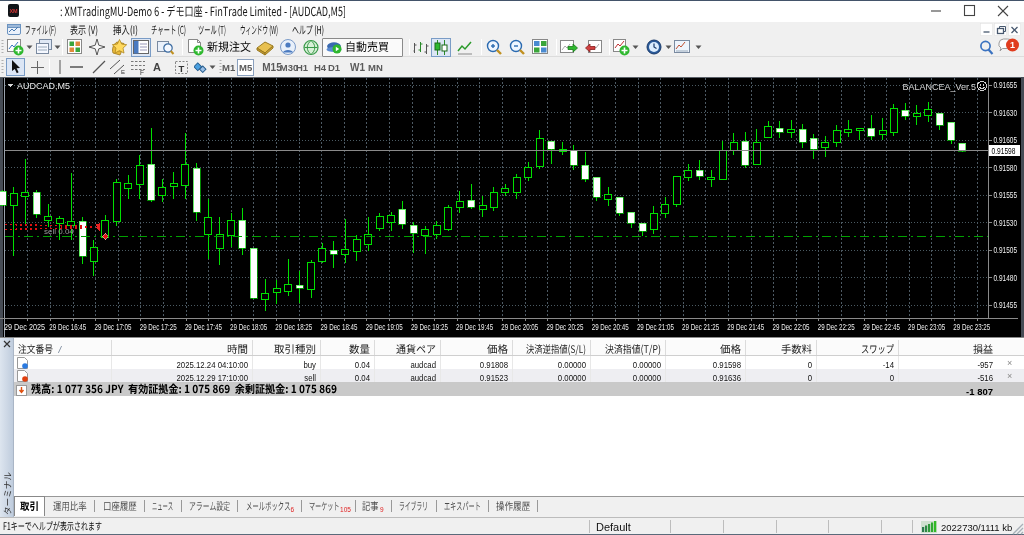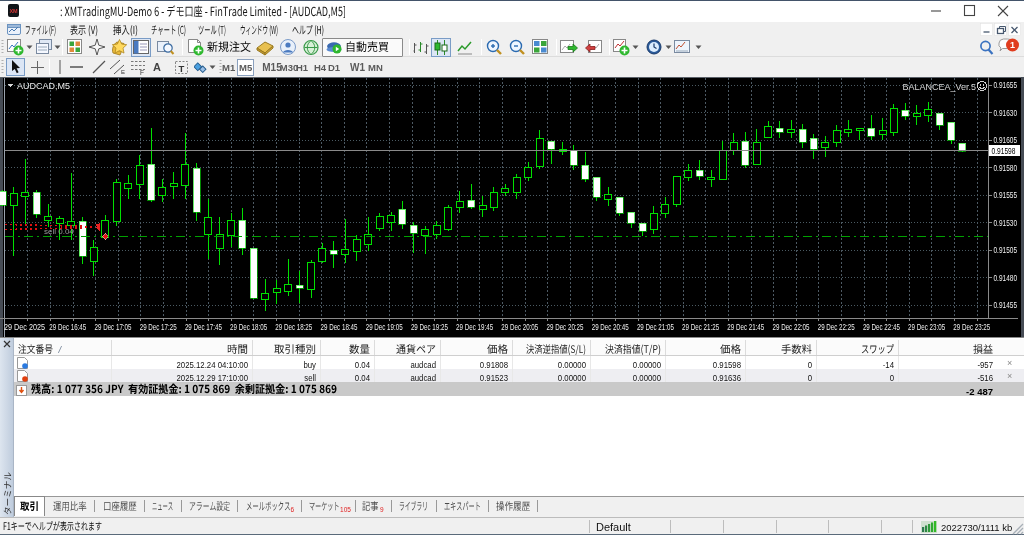--- a/index.html
+++ b/index.html
@@ -544,21 +544,21 @@
 <div class="abs num" style="left:744px;top:372.0px;width:150px;text-align:right;font-size:9.5px;color:#111">0</div>
 <div class="abs num" style="left:843px;top:372.0px;width:150px;text-align:right;font-size:9.5px;color:#111">-516</div>
 <div class="abs" style="left:1007px;top:370.5px;font-size:9px;color:#888">×</div>
 <svg class="abs" style="left:16px;top:384.5px" width="11" height="11">
 <rect x="0.5" y="0.5" width="10" height="10" fill="#fff" stroke="#999"></rect>
 <path d="M5.5 2v5M3.5 5l2 2.5 2-2.5" stroke="#e05010" stroke-width="1.4" fill="none"></path>
     </svg>
 <svg style="position:absolute;left:30.5px;top:392.5px;overflow:visible" width="1" height="1">
       <path d="M7.2 -8.7C7.6 -8.5 8.1 -8.2 8.3 -7.9L6.9 -7.8C6.9 -8.3 6.9 -8.9 6.9 -9.4H5.7C5.7 -8.8 5.7 -8.2 5.8 -7.7L4.3 -7.5L4.4 -6.5L5.8 -6.6L5.9 -6L4.6 -5.9L4.7 -4.9L6 -5L6 -4.4L4.3 -4.2L4.4 -3.2L6.2 -3.4C6.3 -2.8 6.4 -2.1 6.6 -1.6C5.7 -1 4.7 -0.5 3.7 -0.3C4 0 4.2 0.5 4.4 0.8C5.3 0.5 6.2 0.1 7 -0.5C7.4 0.4 7.9 0.9 8.6 0.9C9.4 0.9 9.7 0.5 9.9 -0.9C9.6 -1 9.3 -1.3 9 -1.6C9 -0.6 8.9 -0.3 8.7 -0.3C8.4 -0.3 8.2 -0.7 7.9 -1.3C8.6 -1.8 9.1 -2.5 9.5 -3.1L8.8 -3.7L9.6 -3.8L9.5 -4.8L7.2 -4.6L7.1 -5.1L9.2 -5.3L9.1 -6.4L7 -6.1L7 -6.7L9.3 -6.9L9.2 -8L8.6 -7.9L9.2 -8.5C8.9 -8.9 8.3 -9.2 7.9 -9.5ZM7.4 -3.5 8.6 -3.7C8.3 -3.2 8 -2.8 7.6 -2.5C7.5 -2.8 7.4 -3.1 7.4 -3.5ZM0.5 -8.8V-7.6H1.5C1.2 -6 0.8 -4.6 0.1 -3.6C0.4 -3.4 0.8 -3 1 -2.8C1.2 -3 1.3 -3.2 1.4 -3.4C1.8 -3.1 2.1 -2.8 2.4 -2.5C1.9 -1.4 1.4 -0.5 0.6 0.1C0.9 0.3 1.3 0.7 1.4 1C2.9 -0.3 3.9 -2.8 4.3 -6.4L3.6 -6.7L3.4 -6.6H2.5C2.6 -6.9 2.6 -7.3 2.7 -7.6H4.4V-8.8ZM2.2 -5.4H3.1C3 -4.8 2.9 -4.3 2.8 -3.8C2.5 -4 2.2 -4.3 1.9 -4.5C2 -4.8 2.1 -5.1 2.2 -5.4Z M13.5 -6H16.7V-5.3H13.5ZM12.3 -6.9V-4.5H17.9V-6.9ZM14.4 -9.4V-8.4H10.7V-7.3H19.5V-8.4H15.7V-9.4ZM13.2 -2.4V0.6H14.2V0.1H16.8C17 0.4 17 0.7 17.1 1C17.8 1 18.3 1 18.7 0.8C19.1 0.6 19.2 0.2 19.2 -0.4V-4H11.1V1H12.3V-2.9H18V-0.4C18 -0.3 18 -0.3 17.8 -0.3C17.7 -0.2 17.4 -0.2 17 -0.3V-2.4ZM14.2 -1.5H16V-0.8H14.2Z M21.8 -4C22.3 -4 22.7 -4.5 22.7 -5.1C22.7 -5.7 22.3 -6.1 21.8 -6.1C21.3 -6.1 20.9 -5.7 20.9 -5.1C20.9 -4.5 21.3 -4 21.8 -4ZM21.8 0.2C22.3 0.2 22.7 -0.3 22.7 -0.9C22.7 -1.5 22.3 -2 21.8 -2C21.3 -2 20.9 -1.5 20.9 -0.9C20.9 -0.3 21.3 0.2 21.8 0.2Z M26.5 0H31V-1.3H29.6V-8.2H28.5C28.1 -7.8 27.6 -7.6 26.8 -7.5V-6.5H28.2V-1.3H26.5Z M36.9 0.2C38.5 0.2 39.5 -1.3 39.5 -4.1C39.5 -6.9 38.5 -8.3 36.9 -8.3C35.4 -8.3 34.4 -6.9 34.4 -4.1C34.4 -1.3 35.4 0.2 36.9 0.2ZM36.9 -1.1C36.3 -1.1 35.8 -1.8 35.8 -4.1C35.8 -6.4 36.3 -7.1 36.9 -7.1C37.6 -7.1 38.1 -6.4 38.1 -4.1C38.1 -1.8 37.6 -1.1 36.9 -1.1Z M41.8 0H43.3C43.4 -3.2 43.6 -4.9 45.4 -7.2V-8.2H40.4V-6.8H43.8C42.3 -4.6 41.9 -2.8 41.8 0Z M47.7 0H49.2C49.4 -3.2 49.6 -4.9 51.3 -7.2V-8.2H46.4V-6.8H49.7C48.3 -4.6 47.9 -2.8 47.7 0Z M56.8 0.2C58.3 0.2 59.5 -0.7 59.5 -2.2C59.5 -3.3 58.8 -4 58 -4.2V-4.3C58.8 -4.6 59.2 -5.2 59.2 -6.1C59.2 -7.5 58.3 -8.3 56.8 -8.3C55.9 -8.3 55.2 -7.9 54.6 -7.3L55.3 -6.3C55.8 -6.8 56.2 -7 56.7 -7C57.4 -7 57.7 -6.6 57.7 -6C57.7 -5.3 57.3 -4.8 55.9 -4.8V-3.6C57.5 -3.6 58 -3.1 58 -2.3C58 -1.6 57.5 -1.2 56.7 -1.2C56 -1.2 55.5 -1.5 55 -2L54.3 -1C54.9 -0.3 55.7 0.2 56.8 0.2Z M62.8 0.2C64.2 0.2 65.4 -0.9 65.4 -2.7C65.4 -4.5 64.4 -5.3 63.1 -5.3C62.8 -5.3 62.5 -5.2 62.2 -5.1L62.4 -6.8H65.1V-8.2H61.1L60.9 -4.2L61.6 -3.7C62 -4 62.3 -4.1 62.7 -4.1C63.4 -4.1 63.9 -3.6 63.9 -2.7C63.9 -1.7 63.4 -1.2 62.6 -1.2C61.9 -1.2 61.4 -1.5 61 -2L60.3 -1C60.9 -0.4 61.6 0.2 62.8 0.2Z M69.2 0.2C70.4 0.2 71.5 -0.9 71.5 -2.6C71.5 -4.3 70.6 -5.1 69.4 -5.1C68.9 -5.1 68.2 -4.8 67.8 -4.3C67.9 -6.3 68.6 -7 69.5 -7C69.9 -7 70.3 -6.7 70.6 -6.4L71.4 -7.4C71 -7.9 70.3 -8.3 69.4 -8.3C67.9 -8.3 66.5 -7 66.5 -4C66.5 -1.1 67.8 0.2 69.2 0.2ZM67.9 -3.1C68.2 -3.7 68.7 -4 69.1 -4C69.7 -4 70.2 -3.5 70.2 -2.6C70.2 -1.6 69.7 -1.1 69.1 -1.1C68.5 -1.1 68 -1.6 67.9 -3.1Z M76.8 0.2C78.4 0.2 79.1 -1.1 79.1 -2.6V-8.2H77.6V-2.8C77.6 -1.6 77.2 -1.3 76.6 -1.3C76.2 -1.3 75.7 -1.5 75.5 -2.1L74.4 -1.3C74.9 -0.3 75.7 0.2 76.8 0.2Z M80.9 0H82.4V-2.9H83.3C85 -2.9 86.2 -3.7 86.2 -5.6C86.2 -7.5 85 -8.2 83.3 -8.2H80.9ZM82.4 -4.2V-6.9H83.2C84.2 -6.9 84.8 -6.5 84.8 -5.6C84.8 -4.7 84.3 -4.2 83.2 -4.2Z M88.9 0H90.3V-3L92.6 -8.2H91L90.3 -6.2C90.1 -5.6 89.9 -5 89.6 -4.4H89.6C89.3 -5 89.1 -5.6 88.9 -6.2L88.2 -8.2H86.6L88.9 -3Z M100.8 -9.3C100.7 -8.9 100.5 -8.5 100.4 -8H97.6V-6.8H99.9C99.3 -5.5 98.4 -4.3 97.3 -3.6C97.6 -3.3 98 -2.8 98.1 -2.5C98.6 -2.9 99.1 -3.3 99.5 -3.8V1H100.7V-1.1H104.3V-0.5C104.3 -0.3 104.3 -0.3 104.1 -0.3C103.9 -0.3 103.3 -0.3 102.8 -0.3C103 0.1 103.1 0.6 103.2 1C104 1 104.6 1 105 0.8C105.4 0.6 105.5 0.2 105.5 -0.4V-5.9H100.8C101 -6.2 101.1 -6.5 101.2 -6.8H106.6V-8H101.7C101.8 -8.4 101.9 -8.7 102 -9ZM100.7 -2.9H104.3V-2.2H100.7ZM100.7 -4V-4.8H104.3V-4Z M108.6 -6.5C108.4 -5.8 107.9 -5 107.3 -4.5C107.6 -4.3 108 -3.9 108.2 -3.7C108.8 -4.3 109.4 -5.3 109.7 -6.2ZM113.5 -9.2 113.5 -6.9H112.6V-8H110.7V-9.3H109.5V-8H107.6V-6.8H112.5V-5.7H113.4C113.3 -3.2 113 -1.2 111.6 0.1C111.9 0.3 112.3 0.7 112.5 1C114 -0.5 114.4 -2.8 114.6 -5.7H115.5C115.5 -2.1 115.4 -0.8 115.2 -0.5C115.1 -0.3 115 -0.3 114.8 -0.3C114.6 -0.3 114.2 -0.3 113.8 -0.3C114 0 114.1 0.5 114.1 0.9C114.6 0.9 115.1 0.9 115.4 0.9C115.7 0.8 116 0.7 116.2 0.3C116.5 -0.2 116.6 -1.8 116.7 -6.3C116.7 -6.5 116.7 -6.9 116.7 -6.9H114.6L114.6 -9.2ZM108.4 -3.4C108.8 -3.1 109.2 -2.7 109.6 -2.3C109 -1.4 108.3 -0.6 107.4 -0.1C107.6 0.2 108 0.7 108.2 1C109.1 0.4 109.8 -0.4 110.4 -1.4C110.8 -1 111.1 -0.6 111.4 -0.3L112.1 -1.4C111.9 -1.7 111.5 -2.1 111 -2.6C111.3 -3.1 111.5 -3.6 111.6 -4.2L111.7 -4.1L112.7 -4.7C112.5 -5.2 112 -6.1 111.5 -6.7L110.5 -6.2C110.9 -5.7 111.3 -5 111.5 -4.5L110.5 -4.7C110.4 -4.3 110.3 -3.8 110.1 -3.4C109.8 -3.8 109.4 -4 109.1 -4.3Z M118 -5.9V-4.9H120.9V-5.9ZM118.1 -9V-8H121V-9ZM118 -4.4V-3.4H120.9V-4.4ZM117.5 -7.5V-6.4H121.3V-7.5ZM122 -5.9V-0.6H121.3V0.6H127V-0.6H125V-3.7H126.8V-4.9H125V-7.5H126.9V-8.8H121.6V-7.5H123.9V-0.6H123.1V-5.9ZM118 -2.8V1H119V0.5H121V-2.8ZM119 -1.7H120V-0.5H119Z M133.7 -8.7V-5.6C133.7 -4.4 133.6 -2.8 132.9 -1.6C133.1 -1.5 133.5 -1.1 133.7 -0.9C134.5 -2.2 134.6 -4.2 134.6 -5.6V-7.6H135.1V-2.7C135.1 -1.8 135.2 -1.6 135.4 -1.4C135.5 -1.3 135.7 -1.2 135.9 -1.2C136 -1.2 136.2 -1.2 136.3 -1.2C136.5 -1.2 136.7 -1.2 136.8 -1.3C136.9 -1.5 137 -1.6 137.1 -1.9C137.1 -2.1 137.2 -2.8 137.2 -3.3C136.9 -3.4 136.6 -3.6 136.4 -3.7C136.4 -3.2 136.4 -2.7 136.4 -2.5C136.4 -2.3 136.4 -2.2 136.4 -2.2C136.3 -2.2 136.3 -2.1 136.3 -2.1C136.3 -2.1 136.2 -2.1 136.2 -2.1C136.2 -2.1 136.2 -2.2 136.1 -2.2C136.1 -2.2 136.1 -2.4 136.1 -2.7V-8.7ZM131.8 -6.5H132.4C132.3 -5.4 132.2 -4.4 132 -3.6C131.9 -4.2 131.7 -4.9 131.7 -5.7ZM128.7 -9.3V-7.4H127.7V-6.2H128.7V-4.5C128.3 -4.3 127.9 -4.1 127.5 -4L127.8 -2.8L128.7 -3.2V-0.3C128.7 -0.2 128.7 -0.2 128.5 -0.2C128.4 -0.2 128.1 -0.2 127.7 -0.2C127.8 0.2 128 0.7 128 1C128.6 1 129.1 0.9 129.3 0.7C129.6 0.6 129.7 0.2 129.7 -0.3V-3.7L130.3 -3.9C130.2 -3.7 130.1 -3.5 130 -3.3C130.2 -3.1 130.6 -2.7 130.8 -2.5C130.9 -2.8 131 -3.1 131.1 -3.5C131.3 -2.9 131.4 -2.5 131.5 -2C131.1 -1.1 130.6 -0.4 130 0.1C130.2 0.3 130.5 0.7 130.6 1C131.2 0.5 131.7 -0.1 132.1 -0.8C132.8 0.5 133.8 0.8 135.1 0.8H136.9C136.9 0.5 137.1 -0 137.2 -0.3C136.8 -0.3 135.5 -0.3 135.2 -0.3C134.1 -0.3 133.2 -0.6 132.5 -1.9C133 -3.3 133.3 -5.2 133.4 -7.5L132.8 -7.6L132.6 -7.6H131.9C131.9 -8.2 132 -8.7 132 -9.3L131 -9.3C130.9 -7.6 130.8 -5.9 130.5 -4.5L130.3 -5.1L129.7 -4.9V-6.2H130.4V-7.4H129.7V-9.3Z M139.3 -2.2C139.6 -1.7 140 -1 140.1 -0.5H138.2V0.7H146.7V-0.5H144.5C144.8 -0.9 145.2 -1.6 145.6 -2.2L144.5 -2.7H146.1V-3.8H143V-4.9H145V-5.5C145.5 -5.1 146 -4.7 146.5 -4.4C146.7 -4.8 147 -5.3 147.3 -5.6C145.7 -6.3 144.1 -7.7 143 -9.4H141.7C141 -8 139.4 -6.4 137.6 -5.5C137.9 -5.2 138.2 -4.7 138.4 -4.4C138.9 -4.7 139.4 -5.1 139.9 -5.4V-4.9H141.8V-3.8H138.7V-2.7H140.2ZM142.4 -8.1C142.9 -7.4 143.5 -6.7 144.3 -6H140.6C141.3 -6.7 142 -7.4 142.4 -8.1ZM141.8 -2.7V-0.5H140.4L141.2 -0.9C141.1 -1.4 140.7 -2.1 140.3 -2.7ZM143 -2.7H144.4C144.2 -2.1 143.8 -1.3 143.5 -0.8L144.1 -0.5H143Z M149.1 -4C149.7 -4 150 -4.5 150 -5.1C150 -5.7 149.7 -6.1 149.1 -6.1C148.6 -6.1 148.2 -5.7 148.2 -5.1C148.2 -4.5 148.6 -4 149.1 -4ZM149.1 0.2C149.7 0.2 150 -0.3 150 -0.9C150 -1.5 149.7 -2 149.1 -2C148.6 -2 148.2 -1.5 148.2 -0.9C148.2 -0.3 148.6 0.2 149.1 0.2Z M153.9 0H158.4V-1.3H157V-8.2H155.9C155.4 -7.8 154.9 -7.6 154.1 -7.5V-6.5H155.5V-1.3H153.9Z M164.3 0.2C165.8 0.2 166.8 -1.3 166.8 -4.1C166.8 -6.9 165.8 -8.3 164.3 -8.3C162.7 -8.3 161.7 -6.9 161.7 -4.1C161.7 -1.3 162.7 0.2 164.3 0.2ZM164.3 -1.1C163.6 -1.1 163.1 -1.8 163.1 -4.1C163.1 -6.4 163.6 -7.1 164.3 -7.1C164.9 -7.1 165.4 -6.4 165.4 -4.1C165.4 -1.8 164.9 -1.1 164.3 -1.1Z M169.1 0H170.6C170.7 -3.2 171 -4.9 172.7 -7.2V-8.2H167.7V-6.8H171.1C169.7 -4.6 169.2 -2.8 169.1 0Z M176 0.2C177.3 0.2 178.6 -0.9 178.6 -2.7C178.6 -4.5 177.5 -5.3 176.3 -5.3C175.9 -5.3 175.7 -5.2 175.4 -5.1L175.5 -6.8H178.2V-8.2H174.2L174 -4.2L174.7 -3.7C175.2 -4 175.4 -4.1 175.8 -4.1C176.6 -4.1 177.1 -3.6 177.1 -2.7C177.1 -1.7 176.5 -1.2 175.8 -1.2C175.1 -1.2 174.6 -1.5 174.1 -2L173.4 -1C174 -0.4 174.8 0.2 176 0.2Z M184.4 0.2C185.9 0.2 186.9 -0.8 186.9 -2C186.9 -3.1 186.3 -3.8 185.6 -4.2V-4.3C186.1 -4.6 186.6 -5.3 186.6 -6.1C186.6 -7.4 185.7 -8.3 184.4 -8.3C183.1 -8.3 182.2 -7.4 182.2 -6.1C182.2 -5.3 182.6 -4.7 183.2 -4.2V-4.1C182.5 -3.8 181.9 -3.1 181.9 -2C181.9 -0.7 182.9 0.2 184.4 0.2ZM184.9 -4.7C184.1 -5 183.5 -5.4 183.5 -6.1C183.5 -6.8 183.9 -7.1 184.4 -7.1C185 -7.1 185.4 -6.7 185.4 -6C185.4 -5.5 185.2 -5.1 184.9 -4.7ZM184.4 -1C183.7 -1 183.2 -1.5 183.2 -2.2C183.2 -2.8 183.5 -3.4 183.9 -3.7C184.8 -3.3 185.5 -2.9 185.5 -2.1C185.5 -1.4 185.1 -1 184.4 -1Z M190.5 0.2C191.8 0.2 192.9 -0.9 192.9 -2.6C192.9 -4.3 192 -5.1 190.7 -5.1C190.3 -5.1 189.6 -4.8 189.2 -4.3C189.3 -6.3 190 -7 190.8 -7C191.3 -7 191.7 -6.7 192 -6.4L192.8 -7.4C192.3 -7.9 191.7 -8.3 190.7 -8.3C189.2 -8.3 187.9 -7 187.9 -4C187.9 -1.1 189.1 0.2 190.5 0.2ZM189.2 -3.1C189.6 -3.7 190.1 -4 190.5 -4C191.1 -4 191.5 -3.5 191.5 -2.6C191.5 -1.6 191.1 -1.1 190.5 -1.1C189.9 -1.1 189.4 -1.6 189.2 -3.1Z M195.9 0.2C197.4 0.2 198.7 -1.2 198.7 -4.3C198.7 -7.1 197.5 -8.3 196.1 -8.3C194.8 -8.3 193.7 -7.2 193.7 -5.6C193.7 -3.8 194.6 -3 195.8 -3C196.4 -3 197 -3.3 197.4 -3.9C197.3 -1.9 196.6 -1.2 195.8 -1.2C195.4 -1.2 194.9 -1.4 194.6 -1.7L193.8 -0.8C194.3 -0.3 195 0.2 195.9 0.2ZM197.4 -5C197 -4.4 196.5 -4.2 196.1 -4.2C195.5 -4.2 195.1 -4.6 195.1 -5.6C195.1 -6.6 195.5 -7.1 196.1 -7.1C196.7 -7.1 197.2 -6.5 197.4 -5Z M210.2 -1.6C210.9 -0.9 211.9 0 212.4 0.6L213.4 -0.1C212.9 -0.8 211.9 -1.7 211.2 -2.3ZM206.3 -2.2C205.8 -1.5 204.9 -0.7 204.1 -0.2C204.4 -0 204.8 0.4 205 0.7C205.8 0.1 206.8 -0.8 207.4 -1.8ZM204.9 -3.8V-2.6H208.2V-0.5C208.2 -0.3 208.1 -0.3 208 -0.3C207.8 -0.3 207.2 -0.3 206.7 -0.3C206.9 0.1 207.1 0.6 207.2 1C208 1 208.5 1 208.9 0.8C209.3 0.6 209.5 0.2 209.5 -0.4V-2.6H213V-3.8H209.5V-4.8H211.4V-5.7C211.9 -5.3 212.4 -5 212.9 -4.7C213.1 -5.1 213.4 -5.6 213.7 -5.9C212.1 -6.5 210.5 -7.8 209.4 -9.3H208.2C207.4 -8.1 205.8 -6.6 204.1 -5.8C204.3 -5.5 204.6 -5 204.8 -4.7C205.3 -5 205.8 -5.3 206.2 -5.6V-4.8H208.2V-3.8ZM208.8 -8.1C209.3 -7.4 210.1 -6.7 210.9 -6H206.8C207.6 -6.7 208.3 -7.4 208.8 -8.1Z M220.2 -8V-1.8H221.4V-8ZM222.2 -9.1V-0.5C222.2 -0.4 222.1 -0.3 222 -0.3C221.8 -0.3 221.3 -0.3 220.8 -0.3C220.9 0 221.1 0.6 221.1 1C221.9 1 222.5 0.9 222.9 0.7C223.2 0.5 223.3 0.2 223.3 -0.5V-9.1ZM216.6 -4.3V-3.5H216.1V-4.3ZM217.7 -4.3H218.3V-3.5H217.7ZM216.6 -5.3H216.1V-6H216.6ZM217.7 -5.3V-6H218.3V-5.3ZM218.9 -9.3C217.8 -9 216 -8.7 214.4 -8.6C214.5 -8.4 214.7 -7.9 214.7 -7.6C215.3 -7.7 216 -7.7 216.6 -7.8V-7.1H214.6V-6H215.2V-5.3H214.2V-4.3H215.2V-3.5H214.6V-2.5H216.2C215.6 -1.6 214.8 -0.8 214.1 -0.3C214.3 -0.1 214.7 0.3 214.9 0.6C215.4 0.1 216.1 -0.6 216.6 -1.3V1H217.7V-1.1C218.2 -0.7 218.8 -0.2 219.2 0.2L219.8 -0.9C219.5 -1.2 218.3 -1.9 217.7 -2.3V-2.5H219.8V-3.5H219.2V-4.3H220V-5.3H219.2V-6H219.7V-7.1H217.7V-7.9C218.4 -8 219.1 -8.2 219.7 -8.4Z M224.8 -5.9V-4.9H227.7V-5.9ZM224.8 -9V-8H227.7V-9ZM224.8 -4.4V-3.4H227.7V-4.4ZM224.3 -7.5V-6.4H228.1V-7.5ZM228.7 -5.9V-0.6H228.1V0.6H233.8V-0.6H231.8V-3.7H233.5V-4.9H231.8V-7.5H233.6V-8.8H228.4V-7.5H230.6V-0.6H229.8V-5.9ZM224.7 -2.8V1H225.8V0.5H227.8V-2.8ZM225.8 -1.7H226.7V-0.5H225.8Z M240.4 -8.7V-5.6C240.4 -4.4 240.4 -2.8 239.7 -1.6C239.9 -1.5 240.3 -1.1 240.4 -0.9C241.2 -2.2 241.3 -4.2 241.3 -5.6V-7.6H241.9V-2.7C241.9 -1.8 241.9 -1.6 242.1 -1.4C242.2 -1.3 242.5 -1.2 242.7 -1.2C242.8 -1.2 242.9 -1.2 243.1 -1.2C243.3 -1.2 243.4 -1.2 243.6 -1.3C243.7 -1.5 243.8 -1.6 243.8 -1.9C243.9 -2.1 243.9 -2.8 243.9 -3.3C243.7 -3.4 243.4 -3.6 243.2 -3.7C243.2 -3.2 243.2 -2.7 243.2 -2.5C243.1 -2.3 243.1 -2.2 243.1 -2.2C243.1 -2.2 243.1 -2.1 243 -2.1C243 -2.1 243 -2.1 243 -2.1C242.9 -2.1 242.9 -2.2 242.9 -2.2C242.9 -2.2 242.9 -2.4 242.9 -2.7V-8.7ZM238.5 -6.5H239.1C239.1 -5.4 238.9 -4.4 238.7 -3.6C238.6 -4.2 238.5 -4.9 238.4 -5.7ZM235.4 -9.3V-7.4H234.4V-6.2H235.4V-4.5C235 -4.3 234.6 -4.1 234.3 -4L234.6 -2.8L235.4 -3.2V-0.3C235.4 -0.2 235.4 -0.2 235.3 -0.2C235.2 -0.2 234.8 -0.2 234.4 -0.2C234.6 0.2 234.7 0.7 234.7 1C235.4 1 235.8 0.9 236.1 0.7C236.4 0.6 236.5 0.2 236.5 -0.3V-3.7L237 -3.9C236.9 -3.7 236.8 -3.5 236.8 -3.3C237 -3.1 237.4 -2.7 237.5 -2.5C237.7 -2.8 237.8 -3.1 237.9 -3.5C238 -2.9 238.1 -2.5 238.3 -2C237.9 -1.1 237.4 -0.4 236.7 0.1C236.9 0.3 237.2 0.7 237.4 1C237.9 0.5 238.4 -0.1 238.8 -0.8C239.6 0.5 240.6 0.8 241.9 0.8H243.6C243.7 0.5 243.8 -0 243.9 -0.3C243.6 -0.3 242.3 -0.3 241.9 -0.3C240.8 -0.3 239.9 -0.6 239.3 -1.9C239.8 -3.3 240 -5.2 240.1 -7.5L239.5 -7.6L239.3 -7.6H238.6C238.7 -8.2 238.7 -8.7 238.8 -9.3L237.8 -9.3C237.7 -7.6 237.5 -5.9 237.2 -4.5L237.1 -5.1L236.5 -4.9V-6.2H237.2V-7.4H236.5V-9.3Z M246.1 -2.2C246.4 -1.7 246.7 -1 246.9 -0.5H244.9V0.7H253.5V-0.5H251.2C251.5 -0.9 252 -1.6 252.3 -2.2L251.2 -2.7H252.9V-3.8H249.8V-4.9H251.7V-5.5C252.2 -5.1 252.7 -4.7 253.2 -4.4C253.5 -4.8 253.7 -5.3 254 -5.6C252.4 -6.3 250.8 -7.7 249.7 -9.4H248.5C247.7 -8 246.1 -6.4 244.4 -5.5C244.6 -5.2 245 -4.7 245.1 -4.4C245.6 -4.7 246.2 -5.1 246.6 -5.4V-4.9H248.5V-3.8H245.4V-2.7H247ZM249.2 -8.1C249.6 -7.4 250.3 -6.7 251 -6H247.4C248.1 -6.7 248.7 -7.4 249.2 -8.1ZM248.5 -2.7V-0.5H247.1L248 -0.9C247.8 -1.4 247.4 -2.1 247 -2.7ZM249.8 -2.7H251.2C250.9 -2.1 250.5 -1.3 250.2 -0.8L250.9 -0.5H249.8Z M255.9 -4C256.4 -4 256.8 -4.5 256.8 -5.1C256.8 -5.7 256.4 -6.1 255.9 -6.1C255.3 -6.1 254.9 -5.7 254.9 -5.1C254.9 -4.5 255.3 -4 255.9 -4ZM255.9 0.2C256.4 0.2 256.8 -0.3 256.8 -0.9C256.8 -1.5 256.4 -2 255.9 -2C255.3 -2 254.9 -1.5 254.9 -0.9C254.9 -0.3 255.3 0.2 255.9 0.2Z M260.6 0H265.1V-1.3H263.7V-8.2H262.6C262.1 -7.8 261.6 -7.6 260.9 -7.5V-6.5H262.2V-1.3H260.6Z M271 0.2C272.5 0.2 273.5 -1.3 273.5 -4.1C273.5 -6.9 272.5 -8.3 271 -8.3C269.5 -8.3 268.5 -6.9 268.5 -4.1C268.5 -1.3 269.5 0.2 271 0.2ZM271 -1.1C270.4 -1.1 269.9 -1.8 269.9 -4.1C269.9 -6.4 270.4 -7.1 271 -7.1C271.6 -7.1 272.1 -6.4 272.1 -4.1C272.1 -1.8 271.6 -1.1 271 -1.1Z M275.9 0H277.3C277.5 -3.2 277.7 -4.9 279.4 -7.2V-8.2H274.5V-6.8H277.8C276.4 -4.6 276 -2.8 275.9 0Z M282.7 0.2C284.1 0.2 285.3 -0.9 285.3 -2.7C285.3 -4.5 284.3 -5.3 283 -5.3C282.7 -5.3 282.4 -5.2 282.1 -5.1L282.3 -6.8H285V-8.2H281L280.8 -4.2L281.5 -3.7C281.9 -4 282.1 -4.1 282.6 -4.1C283.3 -4.1 283.8 -3.6 283.8 -2.7C283.8 -1.7 283.3 -1.2 282.5 -1.2C281.8 -1.2 281.3 -1.5 280.9 -2L280.2 -1C280.8 -0.4 281.5 0.2 282.7 0.2Z M291.1 0.2C292.6 0.2 293.6 -0.8 293.6 -2C293.6 -3.1 293.1 -3.8 292.4 -4.2V-4.3C292.9 -4.6 293.3 -5.3 293.3 -6.1C293.3 -7.4 292.5 -8.3 291.2 -8.3C289.9 -8.3 288.9 -7.4 288.9 -6.1C288.9 -5.3 289.3 -4.7 289.9 -4.2V-4.1C289.2 -3.8 288.6 -3.1 288.6 -2C288.6 -0.7 289.7 0.2 291.1 0.2ZM291.6 -4.7C290.8 -5 290.2 -5.4 290.2 -6.1C290.2 -6.8 290.6 -7.1 291.1 -7.1C291.8 -7.1 292.1 -6.7 292.1 -6C292.1 -5.5 292 -5.1 291.6 -4.7ZM291.2 -1C290.5 -1 289.9 -1.5 289.9 -2.2C289.9 -2.8 290.2 -3.4 290.6 -3.7C291.6 -3.3 292.3 -2.9 292.3 -2.1C292.3 -1.4 291.8 -1 291.2 -1Z M297.3 0.2C298.6 0.2 299.6 -0.9 299.6 -2.6C299.6 -4.3 298.7 -5.1 297.5 -5.1C297 -5.1 296.4 -4.8 296 -4.3C296 -6.3 296.7 -7 297.6 -7C298 -7 298.5 -6.7 298.7 -6.4L299.5 -7.4C299.1 -7.9 298.4 -8.3 297.5 -8.3C296 -8.3 294.6 -7 294.6 -4C294.6 -1.1 295.9 0.2 297.3 0.2ZM296 -3.1C296.4 -3.7 296.8 -4 297.2 -4C297.9 -4 298.3 -3.5 298.3 -2.6C298.3 -1.6 297.8 -1.1 297.3 -1.1C296.6 -1.1 296.1 -1.6 296 -3.1Z M302.6 0.2C304.1 0.2 305.5 -1.2 305.5 -4.3C305.5 -7.1 304.2 -8.3 302.8 -8.3C301.5 -8.3 300.5 -7.2 300.5 -5.6C300.5 -3.8 301.3 -3 302.6 -3C303.1 -3 303.7 -3.3 304.1 -3.9C304.1 -1.9 303.4 -1.2 302.5 -1.2C302.1 -1.2 301.6 -1.4 301.4 -1.7L300.6 -0.8C301 -0.3 301.7 0.2 302.6 0.2ZM304.1 -5C303.7 -4.4 303.3 -4.2 302.9 -4.2C302.2 -4.2 301.8 -4.6 301.8 -5.6C301.8 -6.6 302.3 -7.1 302.8 -7.1C303.5 -7.1 304 -6.5 304.1 -5Z" fill="#000"></path>
     </svg>
-<div class="abs" style="left:843px;top:385.5px;width:150px;text-align:right;font-size:9.5px;font-weight:bold;color:#000">-2 487</div>
+<div class="abs" style="left:843px;top:385.5px;width:150px;text-align:right;font-size:9.5px;font-weight:bold;color:#000">-1 807</div>
 <div class="abs" style="left:14px;top:496px;width:1010px;height:21px;background:#f0f0f0;border-top:1px solid #989898"></div>
 <div class="abs" style="left:14px;top:496px;width:31px;height:20px;background:#fff;border:1px solid #888;border-bottom:none"></div>
 <svg style="position:absolute;left:20px;top:510px;overflow:visible" width="1" height="1">
       <path d="M6.1 -6.3 5 -6.1C5.3 -4.5 5.7 -3.1 6.2 -1.9C5.8 -1.2 5.2 -0.6 4.6 -0.2V-7.2H4.9V-6.3H7.8C7.6 -5.2 7.3 -4.1 6.9 -3.2C6.5 -4.1 6.2 -5.2 6.1 -6.3ZM0.2 -1.4 0.4 -0.2C1.3 -0.3 2.4 -0.5 3.5 -0.7V0.9H4.6V-0.1C4.8 0.2 5.1 0.6 5.2 0.9C5.9 0.4 6.4 -0.1 6.9 -0.7C7.4 -0.1 7.9 0.4 8.6 0.9C8.7 0.5 9.1 0.1 9.4 -0.2C8.7 -0.6 8.1 -1.2 7.6 -1.9C8.3 -3.3 8.8 -5.1 9 -7.4L8.3 -7.6L8.1 -7.6H5.2V-8.3H0.4V-7.2H1.1V-1.6ZM2.1 -7.2H3.5V-6.2H2.1ZM2.1 -5H3.5V-4H2.1ZM2.1 -2.9H3.5V-1.9L2.1 -1.7Z M16.5 -8.8V0.9H17.7V-8.8ZM10.6 -6.1C10.5 -4.9 10.2 -3.4 10 -2.4L11.2 -2.2L11.3 -2.7H13.2C13.1 -1.3 13 -0.7 12.8 -0.5C12.6 -0.4 12.5 -0.3 12.3 -0.3C12.1 -0.3 11.5 -0.4 10.9 -0.4C11.1 -0.1 11.3 0.5 11.3 0.9C11.9 0.9 12.5 0.9 12.8 0.9C13.2 0.8 13.5 0.7 13.7 0.4C14.1 0 14.3 -1 14.4 -3.3C14.4 -3.5 14.4 -3.9 14.4 -3.9H11.4L11.6 -5H14.4V-8.5H10.4V-7.3H13.3V-6.1Z" fill="#000"></path>
     </svg>
 <svg style="position:absolute;left:52.7px;top:509.5px;overflow:visible" width="1" height="1">
       <path d="M0.5 -8.1C1 -7.6 1.6 -6.9 1.8 -6.3L2.3 -6.8C2.1 -7.4 1.5 -8.1 1 -8.6ZM2.6 -8.5V-7.1H3.2V-7.9H7.2V-7.1H7.8V-8.5ZM2.1 -4.7H0.4V-3.9H1.5V-1.2C1.1 -0.8 0.7 -0.3 0.3 -0L0.6 0.8C1 0.3 1.4 -0.2 1.8 -0.6C2.3 0.2 3.1 0.6 4.2 0.6C5.2 0.7 7 0.7 7.9 0.6C7.9 0.4 8 0 8.1 -0.2C7.1 -0.1 5.1 -0 4.2 -0.1C3.2 -0.1 2.5 -0.5 2.1 -1.3ZM3.6 -3.9H4.9V-3.2H3.6ZM5.5 -3.9H6.8V-3.2H5.5ZM3.6 -5.1H4.9V-4.4H3.6ZM5.5 -5.1H6.8V-4.4H5.5ZM2.5 -2V-1.4H4.9V-0.4H5.5V-1.4H8V-2H5.5V-2.6H7.4V-5.6H5.5V-6.3H7.6V-6.9H5.5V-7.6H4.9V-6.9H2.8V-6.3H4.9V-5.6H3.1V-2.6H4.9V-2Z M9.7 -8.1V-4.3C9.7 -2.8 9.6 -0.9 8.7 0.4C8.8 0.5 9.1 0.7 9.2 0.9C9.8 0 10.1 -1.2 10.2 -2.4H12.4V0.7H13V-2.4H15.3V-0.2C15.3 -0 15.2 0 15 0C14.9 0 14.3 0.1 13.7 0C13.8 0.2 13.9 0.6 13.9 0.8C14.7 0.8 15.2 0.8 15.5 0.7C15.8 0.5 15.9 0.3 15.9 -0.2V-8.1ZM10.3 -7.3H12.4V-5.6H10.3ZM15.3 -7.3V-5.6H13V-7.3ZM10.3 -4.9H12.4V-3.1H10.3C10.3 -3.5 10.3 -3.9 10.3 -4.3ZM15.3 -4.9V-3.1H13V-4.9Z M17.2 -0.2 17.4 0.6C18.4 0.3 19.8 -0.1 21.2 -0.5L21.1 -1.3C20.4 -1.1 19.6 -0.9 19 -0.7V-4.8H20.9V-5.6H19V-8.8H18.3V-0.5ZM21.5 -8.8V-0.8C21.5 0.3 21.7 0.6 22.5 0.6C22.7 0.6 23.8 0.6 24 0.6C24.8 0.6 24.9 0 25 -1.7C24.8 -1.8 24.6 -1.9 24.4 -2C24.4 -0.5 24.3 -0.1 23.9 -0.1C23.7 -0.1 22.8 -0.1 22.6 -0.1C22.2 -0.1 22.1 -0.2 22.1 -0.8V-4.2C23 -4.7 24 -5.3 24.7 -5.9L24.2 -6.5C23.7 -6 22.9 -5.5 22.1 -5V-8.8Z M32.4 -6.6C32 -6.2 31.5 -5.6 31 -5.3L31.5 -4.9C31.9 -5.3 32.5 -5.8 32.9 -6.3ZM25.7 -3.3 26 -2.6C26.6 -3 27.3 -3.4 27.9 -3.8L27.8 -4.4C27 -3.9 26.2 -3.5 25.7 -3.3ZM26 -6C26.5 -5.7 27 -5.2 27.3 -4.9L27.8 -5.3C27.5 -5.7 26.9 -6.2 26.4 -6.5ZM30.9 -4C31.6 -3.6 32.4 -3 32.8 -2.5L33.3 -3C32.8 -3.5 32 -4.1 31.3 -4.5ZM29.9 -4.4C30.1 -4.2 30.3 -3.9 30.4 -3.7L29 -3.6C29.6 -4.3 30.2 -5.2 30.7 -6L30.2 -6.3C30 -5.9 29.7 -5.4 29.3 -4.9C29.2 -5.1 28.9 -5.3 28.7 -5.5C29 -5.9 29.3 -6.4 29.6 -6.8L29.4 -6.9H33V-7.6H29.8V-8.8H29.1V-7.6H26V-6.9H28.9C28.8 -6.6 28.5 -6.2 28.3 -5.8L28.1 -6L27.8 -5.5C28.2 -5.2 28.7 -4.8 29 -4.4C28.8 -4.1 28.5 -3.8 28.3 -3.5L27.7 -3.5L27.8 -2.8L30.7 -3.1C30.8 -2.9 30.9 -2.7 31 -2.5L31.5 -2.8C31.3 -3.3 30.8 -4.1 30.4 -4.7ZM25.7 -2V-1.3H29.1V0.9H29.8V-1.3H33.3V-2H29.8V-2.8H29.1V-2Z" fill="#4a4a4a"></path>
     </svg>
 <svg style="position:absolute;left:102.5px;top:509.5px;overflow:visible" width="1" height="1">
       <path d="M1.1 -7.7V0.6H1.7V-0.3H6.7V0.5H7.4V-7.7ZM1.7 -1.1V-6.9H6.7V-1.1Z M14.8 -6.4C14.6 -5.1 14.2 -4.1 13.5 -3.5V-6.5H12.9V-2.4H10.6V-1.7H12.9V-0.1H10V0.6H16.5V-0.1H13.5V-1.7H15.9V-2.4H13.5V-3.4C13.7 -3.3 13.9 -3.1 14 -3C14.3 -3.3 14.6 -3.8 14.9 -4.3C15.3 -3.9 15.8 -3.3 16.1 -2.9L16.5 -3.4C16.2 -3.9 15.6 -4.5 15.1 -5C15.2 -5.4 15.3 -5.8 15.4 -6.3ZM11.4 -6.4C11.2 -5 10.8 -4 10.1 -3.3C10.3 -3.2 10.5 -3 10.6 -2.8C11 -3.2 11.3 -3.7 11.5 -4.3C11.9 -3.9 12.2 -3.4 12.4 -3.1L12.8 -3.6C12.6 -4 12.1 -4.5 11.7 -5C11.8 -5.4 11.9 -5.8 12 -6.3ZM9.4 -7.7V-4.8C9.4 -3.3 9.3 -1.1 8.7 0.4C8.8 0.5 9.1 0.7 9.2 0.8C9.9 -0.8 10 -3.2 10 -4.8V-7H16.4V-7.7H13.2V-8.8H12.6V-7.7Z M21.5 -3.2H23.7V-2.7H21.5ZM21.5 -4.1H23.7V-3.6H21.5ZM19.9 -6.1C19.6 -5.6 19.1 -5.1 18.7 -4.7C18.8 -4.6 19 -4.4 19.1 -4.2C19.5 -4.6 20.1 -5.3 20.4 -5.9ZM18.6 -7.8H23.7V-6.9H18.6ZM17.9 -8.4V-5.3C17.9 -3.6 17.9 -1.2 17.1 0.4C17.3 0.5 17.5 0.7 17.7 0.8C18.5 -0.9 18.6 -3.5 18.6 -5.3V-6.2H24.4V-8.4ZM23.6 -1.3C23.4 -1 23.1 -0.7 22.7 -0.5C22.3 -0.7 21.9 -1 21.7 -1.3L21.7 -1.3ZM20 -4.6C19.7 -3.8 19.1 -3.1 18.5 -2.7C18.6 -2.5 18.7 -2.2 18.8 -2C19 -2.2 19.1 -2.3 19.3 -2.5V0.8H19.8V-3.2C20.1 -3.5 20.3 -3.9 20.5 -4.2C20.5 -4.1 20.6 -3.9 20.7 -3.8C20.8 -3.9 20.9 -4.1 21 -4.2V-2.3H21.8C21.4 -1.7 20.8 -1.1 20.2 -0.7C20.3 -0.6 20.5 -0.4 20.6 -0.3C20.8 -0.5 21.1 -0.7 21.4 -0.9C21.6 -0.7 21.8 -0.4 22.1 -0.2C21.6 0 21 0.2 20.4 0.3C20.5 0.4 20.6 0.7 20.7 0.8C21.4 0.7 22.1 0.5 22.7 0.1C23.3 0.5 23.9 0.7 24.6 0.8C24.7 0.6 24.8 0.4 24.9 0.2C24.3 0.1 23.8 0 23.2 -0.2C23.7 -0.6 24.2 -1.1 24.4 -1.7L24.1 -1.9L24 -1.8H22.1C22.2 -2 22.3 -2.1 22.4 -2.3L22.4 -2.3H24.3V-4.6H21.2C21.3 -4.7 21.4 -4.9 21.5 -5H24.6V-5.6H21.8L21.9 -6L21.4 -6.2C21.2 -5.5 20.8 -4.9 20.4 -4.5Z M26.3 -8.3V-5.2C26.3 -3.5 26.2 -1.2 25.6 0.4C25.7 0.5 26 0.7 26.1 0.8C26.8 -0.9 26.9 -3.5 26.9 -5.2V-7.6H33.2V-8.3ZM27.9 -2.4V-0.1H26.8V0.6H33.3V-0.1H30.4V-1.4H32.5V-2.1H30.4V-3.2H29.8V-0.1H28.5V-2.4ZM28.3 -7.3V-6.3H27.2V-5.7H28.2C27.9 -4.9 27.4 -4.1 26.9 -3.7C27 -3.6 27.2 -3.3 27.3 -3.2C27.6 -3.6 28 -4.2 28.3 -4.9V-3H28.8V-4.8C29.1 -4.5 29.4 -4.2 29.5 -4L29.8 -4.5C29.7 -4.7 29.1 -5.2 28.8 -5.4V-5.7H29.8V-6.3H28.8V-7.3ZM31.2 -7.3V-6.3H30.1V-5.7H31C30.7 -4.9 30.1 -4.2 29.6 -3.8C29.8 -3.7 29.9 -3.5 30 -3.3C30.4 -3.7 30.9 -4.4 31.2 -5.1V-3H31.7V-5C32.1 -4.3 32.5 -3.7 33 -3.3C33.1 -3.5 33.2 -3.7 33.3 -3.8C32.8 -4.2 32.3 -4.9 32 -5.7H33.1V-6.3H31.7V-7.3Z" fill="#4a4a4a"></path>

